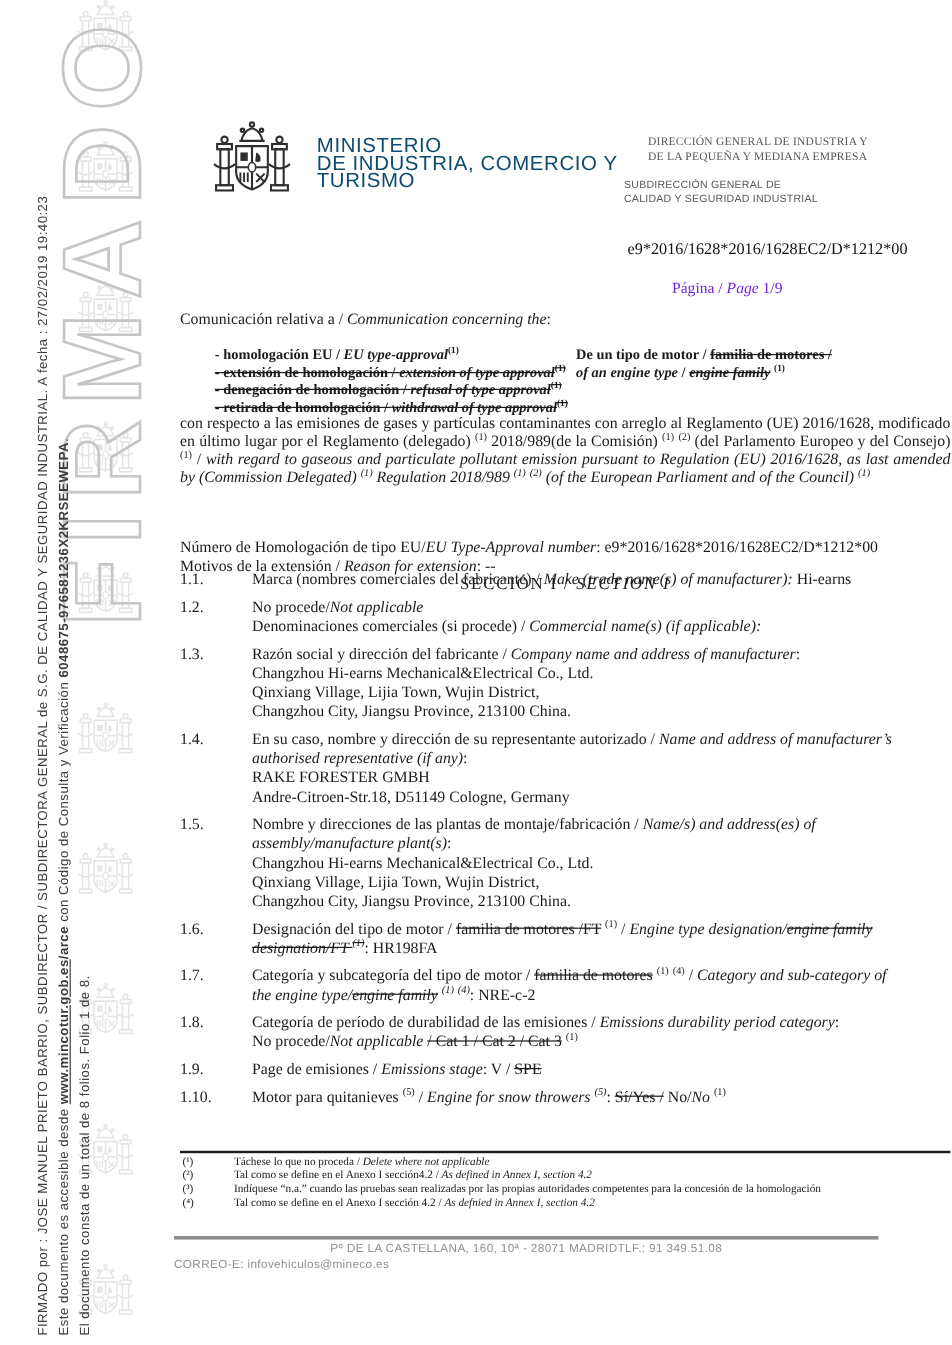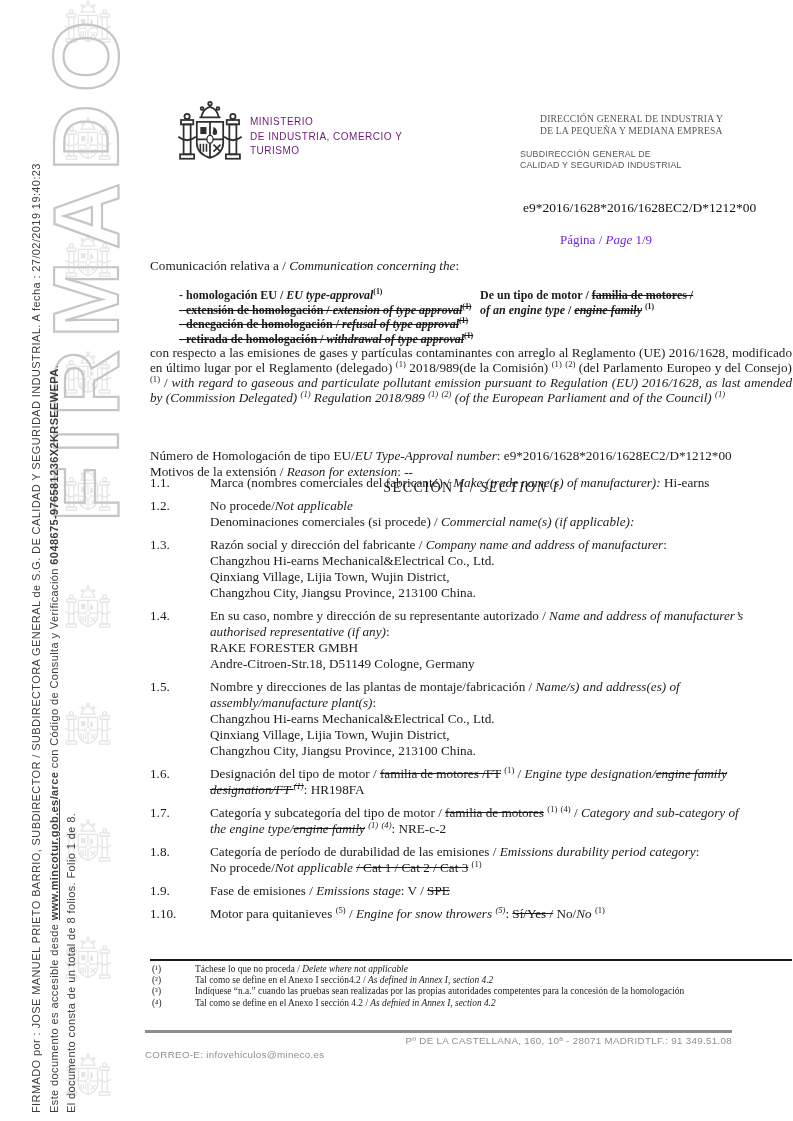--- a/index.html
+++ b/index.html
@@ -20,22 +20,22 @@
   @supports (-webkit-text-stroke: 1px #000){
     .firmado-wm{color:transparent;-webkit-text-stroke:2.2px #c6c6c6;}
   }
   .sig-line{position:absolute;top:1113px;transform:rotate(-90deg);transform-origin:0 0;
       white-space:nowrap;font-family:"Liberation Sans",sans-serif;font-size:11px;
       letter-spacing:0.4px;color:#3d3d3d;}
   #sig1{left:30px;} #sig2{left:48px;} #sig3{left:65px;}
 
   
   .coat{position:absolute;left:166px;top:98px;width:88px;height:88px;}
-  .ministry{position:absolute;left:250px;top:115px;font-family:"Liberation Sans",sans-serif;
-      font-size:10px;line-height:14.5px;color:#701a75;letter-spacing:0.5px;}
+  .ministry{position:absolute;left:264px;top:115px;font-family:"Liberation Sans",sans-serif;
+      font-size:17px;line-height:14.5px;color:#0c4a6e;letter-spacing:0.5px;}
   .dg{position:absolute;left:540px;top:113px;font-family:Liberation Serif, serif;
       font-size:9.6px;line-height:12px;color:#575757;letter-spacing:0.2px;}
   .sub{position:absolute;left:520px;top:149px;font-family:"Liberation Sans",sans-serif;
       font-size:8.8px;line-height:11px;color:#575757;letter-spacing:0.2px;}
   .approval-ref{position:absolute;left:523px;top:200px;font-size:13.5px;color:#111;}
   .page-label{position:absolute;left:560px;top:232px;font-size:13px;color:#6d28d9;}
 
   
   .comm-line{position:absolute;left:150px;top:258px;font-size:13.2px;}
   .options{position:absolute;left:179px;top:288px;width:614px;font-size:12px;font-weight:bold;}
@@ -57,21 +57,21 @@
   .fn-sep{position:absolute;left:150px;top:959px;width:642px;border-top:2px solid #1b1b1b;}
   #footnotes{position:absolute;left:150px;top:964px;width:642px;font-size:9.4px;line-height:11.2px;}
   .fn{display:flex;}
   .fnm{width:43px;flex:none;padding-left:2px;}
   .fnb{flex:1;min-width:0;}
 
   
   .footer-sep{position:absolute;left:145px;top:1030px;width:587px;border-top:3px solid #8d8d8d;}
   .footer{position:absolute;left:145px;top:1035px;width:587px;
       font-family:"Liberation Sans",sans-serif;font-size:9.8px;color:#8f8f8f;letter-spacing:0.3px;}
-  .frow1{display:flex;justify-content:flex-end;}
+  .frow1{display:flex;justify-content:center;}
   .femail{margin-top:3px;}
 </style>
 </head>
 <body>
 
 <svg style="position:absolute;width:0;height:0" aria-hidden="true">
   <symbol id="emblem" viewBox="0 0 100 100">
     <g fill="none" stroke="#2f2f2f" stroke-width="2">
       <path d="M40 22 Q42 12 50 10 Q58 12 60 22"></path>
       <path d="M38 22 h24"></path>
@@ -243,21 +243,21 @@
       <div class="item">
         <div class="inum">1.8.</div>
         <div class="ibody">
           <div class="iline"><span>Categoría de período de durabilidad de las emisiones / </span><span class="i">Emissions durability period category</span><span>:</span></div>
           <div class="iline"><span>No procede/</span><span class="i">Not applicable</span><span> </span><span class="s">/ Cat 1 / Cat 2 / Cat 3</span><span> </span><span class="p">(1)</span></div>
         </div>
       </div>
       <div class="item">
         <div class="inum">1.9.</div>
         <div class="ibody">
-          <div class="iline"><span>Fase de emisiones / </span><span class="i">Emissions stage</span><span>: V / </span><span class="s">SPE</span></div>
+          <div class="iline"><span>Page de emisiones / </span><span class="i">Emissions stage</span><span>: V / </span><span class="s">SPE</span></div>
         </div>
       </div>
       <div class="item">
         <div class="inum">1.10.</div>
         <div class="ibody">
           <div class="iline"><span>Motor para quitanieves </span><span class="p">(5)</span><span> / </span><span class="i">Engine for snow throwers </span><span class="i p">(5)</span><span>: </span><span class="s">Sí/Yes /</span><span> No/</span><span class="i">No</span><span> </span><span class="p">(1)</span></div>
         </div>
       </div>
     </div>
 

